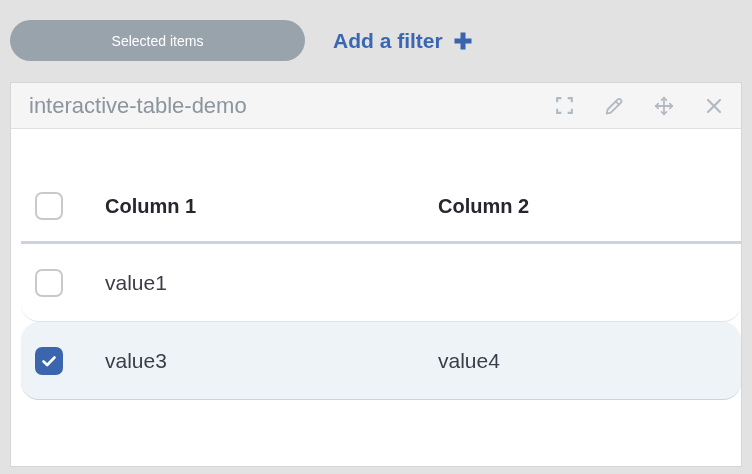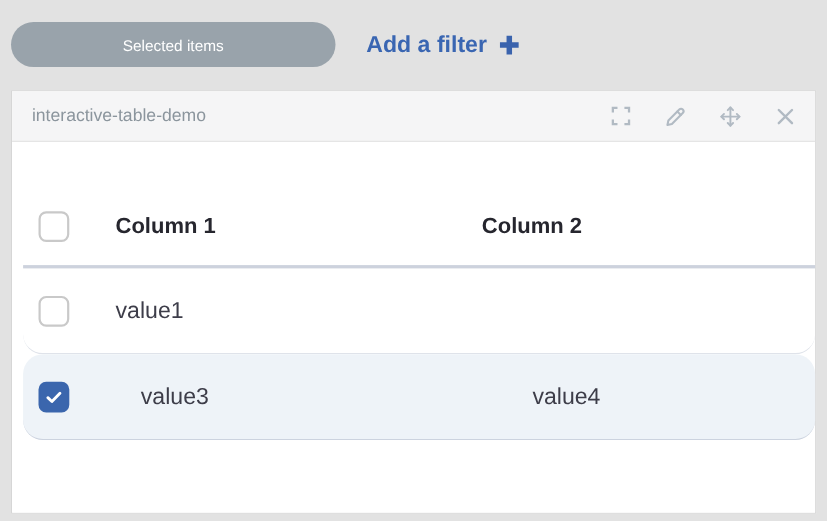--- a/index.html
+++ b/index.html
@@ -50,21 +50,21 @@
   }
   .panel-header {
     height: 46px;
     flex: 0 0 46px;
     background: #f5f5f6;
     border-bottom: 1px solid #e0e0e0;
     display: flex; align-items: center;
     padding: 0 16px 0 18px;
   }
   .panel-title {
-    font-size: 16px;
+    font-size: 22px;
     color: #8b959d;
     flex: 1 1 auto;
     white-space: nowrap; overflow: hidden;
   }
   .panel-actions { display: flex; align-items: center; gap: 28px; }
   .panel-actions .icon-btn {
     background: none; border: none; padding: 0;
     width: 22px; height: 22px;
     display: flex; align-items: center; justify-content: center;
     cursor: pointer;
@@ -92,21 +92,20 @@
   .t-data {
     height: 78px;
     font-size: 21px;
     color: #3d3d49;
     border-bottom: 1px solid #dfe3ea;
     border-radius: 18px;
   }
   .t-data.selected {
     background: #eef3f8;
     border-bottom: 1px solid #ccd3df;
-    gap: 23px;
   }
 
   
   .checkbox {
     width: 28px; height: 28px;
     border: 2px solid #c9c9c9;
     border-radius: 7px;
     background: #ffffff;
     cursor: pointer;
     display: flex; align-items: center; justify-content: center;

